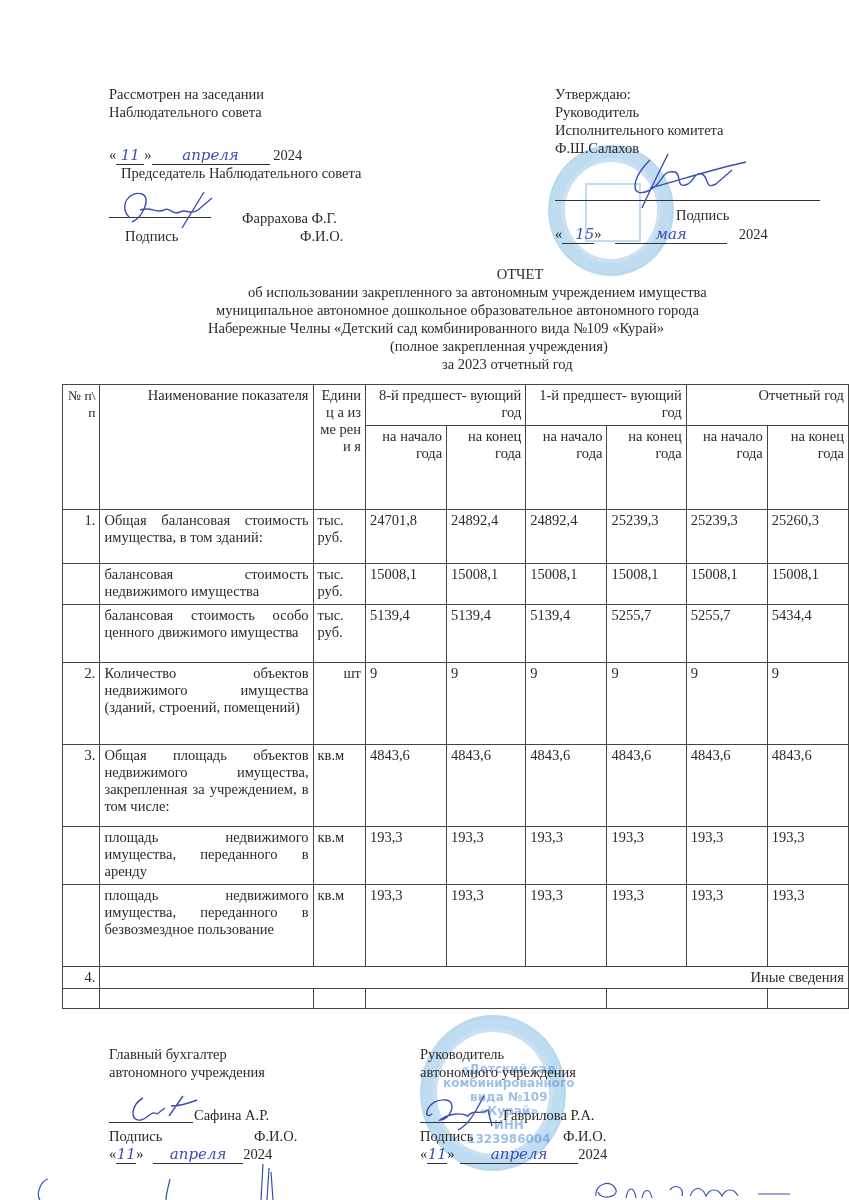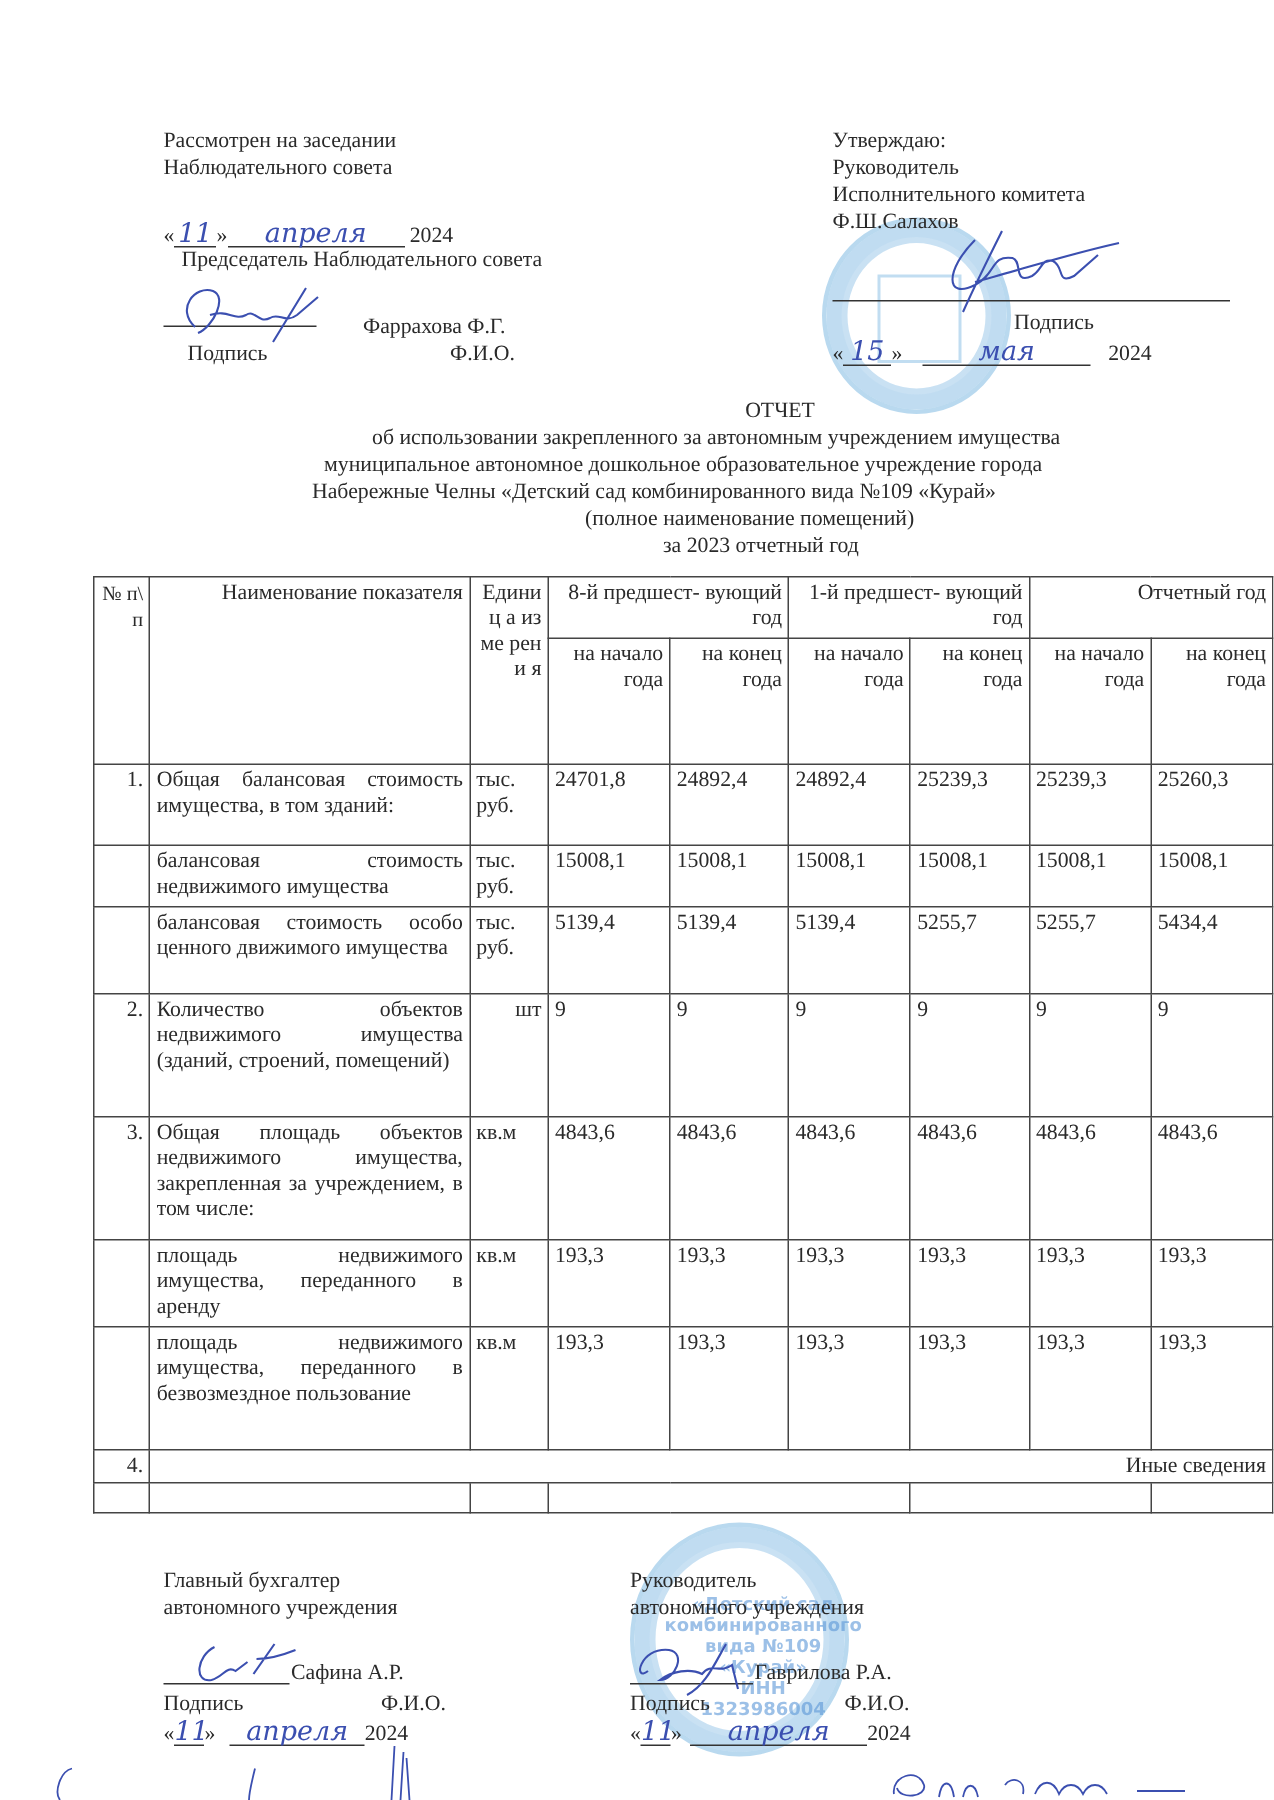--- a/index.html
+++ b/index.html
@@ -3,21 +3,21 @@
 <meta charset="utf-8">
 <style>
   html, body { margin: 0; padding: 0; }
   body {
     width: 849px; height: 1200px; position: relative; overflow: hidden;
     background: #ffffff; color: #2a2a2a;
     font-family: "Liberation Serif", "DejaVu Serif", serif;
     font-size: 14.5px; line-height: 17px;
   }
   .abs { position: absolute; white-space: nowrap; }
-  .hw { font-family: "DejaVu Serif", serif; font-style: italic; color: #3b4fb0; font-size: 18px; }
+  .hw { font-family: "DejaVu Serif", serif; font-style: italic; color: #3b4fb0; font-size: 15px; }
   .uline { display: inline-block; border-bottom: 1px solid #333; text-align: center; }
   .stamp {
     position: absolute; border-radius: 50%;
     border: 3px solid rgba(100,170,220,0.45);
     box-shadow: inset 0 0 0 10px rgba(140,195,235,0.15), inset 0 0 0 14px rgba(100,170,220,0.35);
   }
   .stamp .inner {
     position: absolute; left: 28%; top: 28%; width: 44%; height: 44%;
     border: 2px solid rgba(100,170,220,0.4);
   }
@@ -66,30 +66,30 @@
 <div class="abs" style="left:555px;top:122px;">Исполнительного комитета</div>
 <div class="abs" style="left:555px;top:140px;">Ф.Ш.Салахов</div>
 <div class="abs" style="left:555px;top:200px;width:265px;border-bottom:1px solid #333;height:0;"></div>
 <div class="sig" style="left:620px;top:150px;">
   <svg width="130" height="60">
       <path d="M30 10 C10 30, 10 50, 30 40 C45 32, 40 20, 55 22 C62 24, 55 40, 68 34 C75 30, 74 22, 82 24 C90 28, 84 40, 96 34 L112 20 M48 4 C40 20, 30 40, 22 58 M30 38 C60 30, 90 20, 126 12" stroke="#3b4fb0" stroke-width="1.4" fill="none"></path>
     </svg>
 </div>
 <div class="abs" style="left:676px;top:207px;">Подпись</div>
 <div class="abs" style="left:555px;top:226px;">
-  <span>«</span><span class="uline hw" style="width:32px;">15</span><span>»</span>
+  <span>«</span><span class="uline hw" style="width:32px;text-align:right;">15</span><span>»</span>
   <span class="uline hw" style="width:112px;margin-left:10px;">мая</span>
   <span style="margin-left:8px;">2024</span>
 </div>
 
 <div class="abs" style="left:0;width:1040px;top:266px;text-align:center;">ОТЧЕТ</div>
 <div class="abs" style="left:248px;top:284px;">об использовании закрепленного за автономным учреждением имущества</div>
-<div class="abs" style="left:216px;top:302px;">муниципальное автономное дошкольное образовательное учреждение города</div>
+<div class="abs" style="left:216px;top:302px;">муниципальное автономное дошкольное образовательное автономного города</div>
 <div class="abs" style="left:208px;top:320px;">Набережные Челны «Детский сад комбинированного вида №109 «Курай»</div>
-<div class="abs" style="left:390px;top:338px;">(полное наименование помещений)</div>
+<div class="abs" style="left:390px;top:338px;">(полное закрепленная учреждения)</div>
 <div class="abs" style="left:442px;top:356px;text-align:right;">за 2023 отчетный год</div>
 
 <table class="rep">
   <colgroup>
     <col style="width:38px">
       <col style="width:217px">
       <col style="width:53px">
     <col style="width:82px">
       <col style="width:80px">
       <col style="width:82px">

